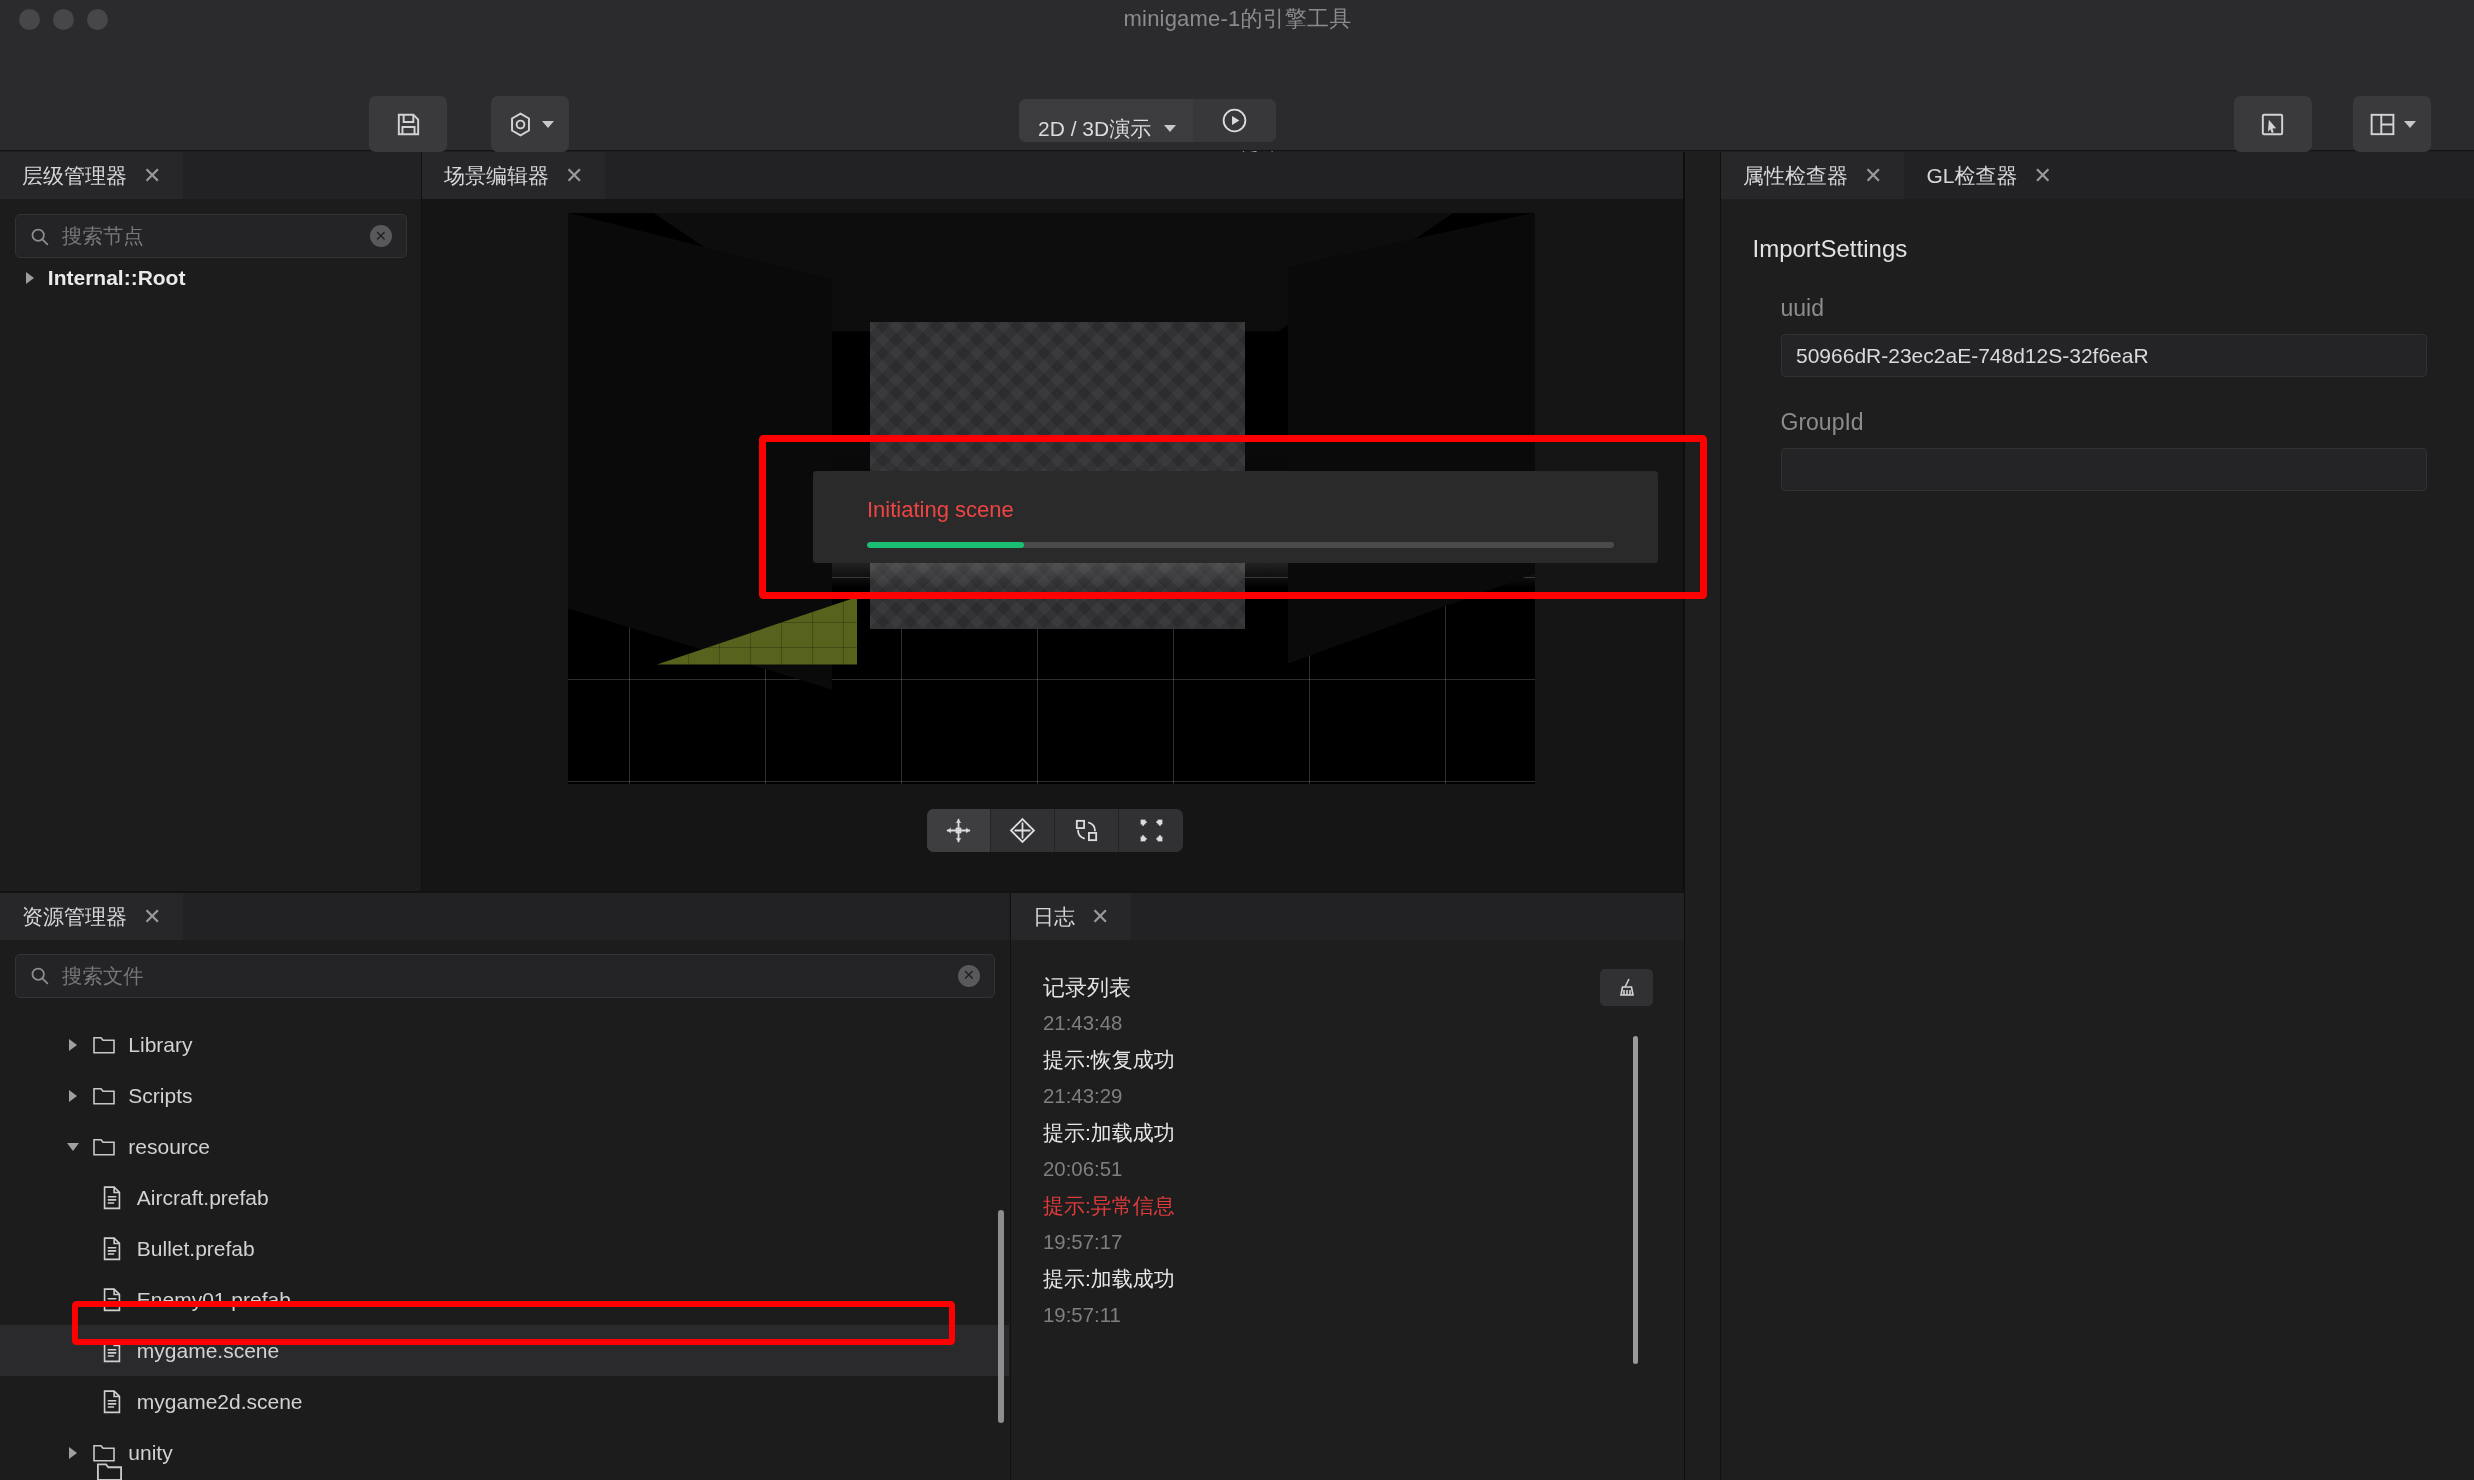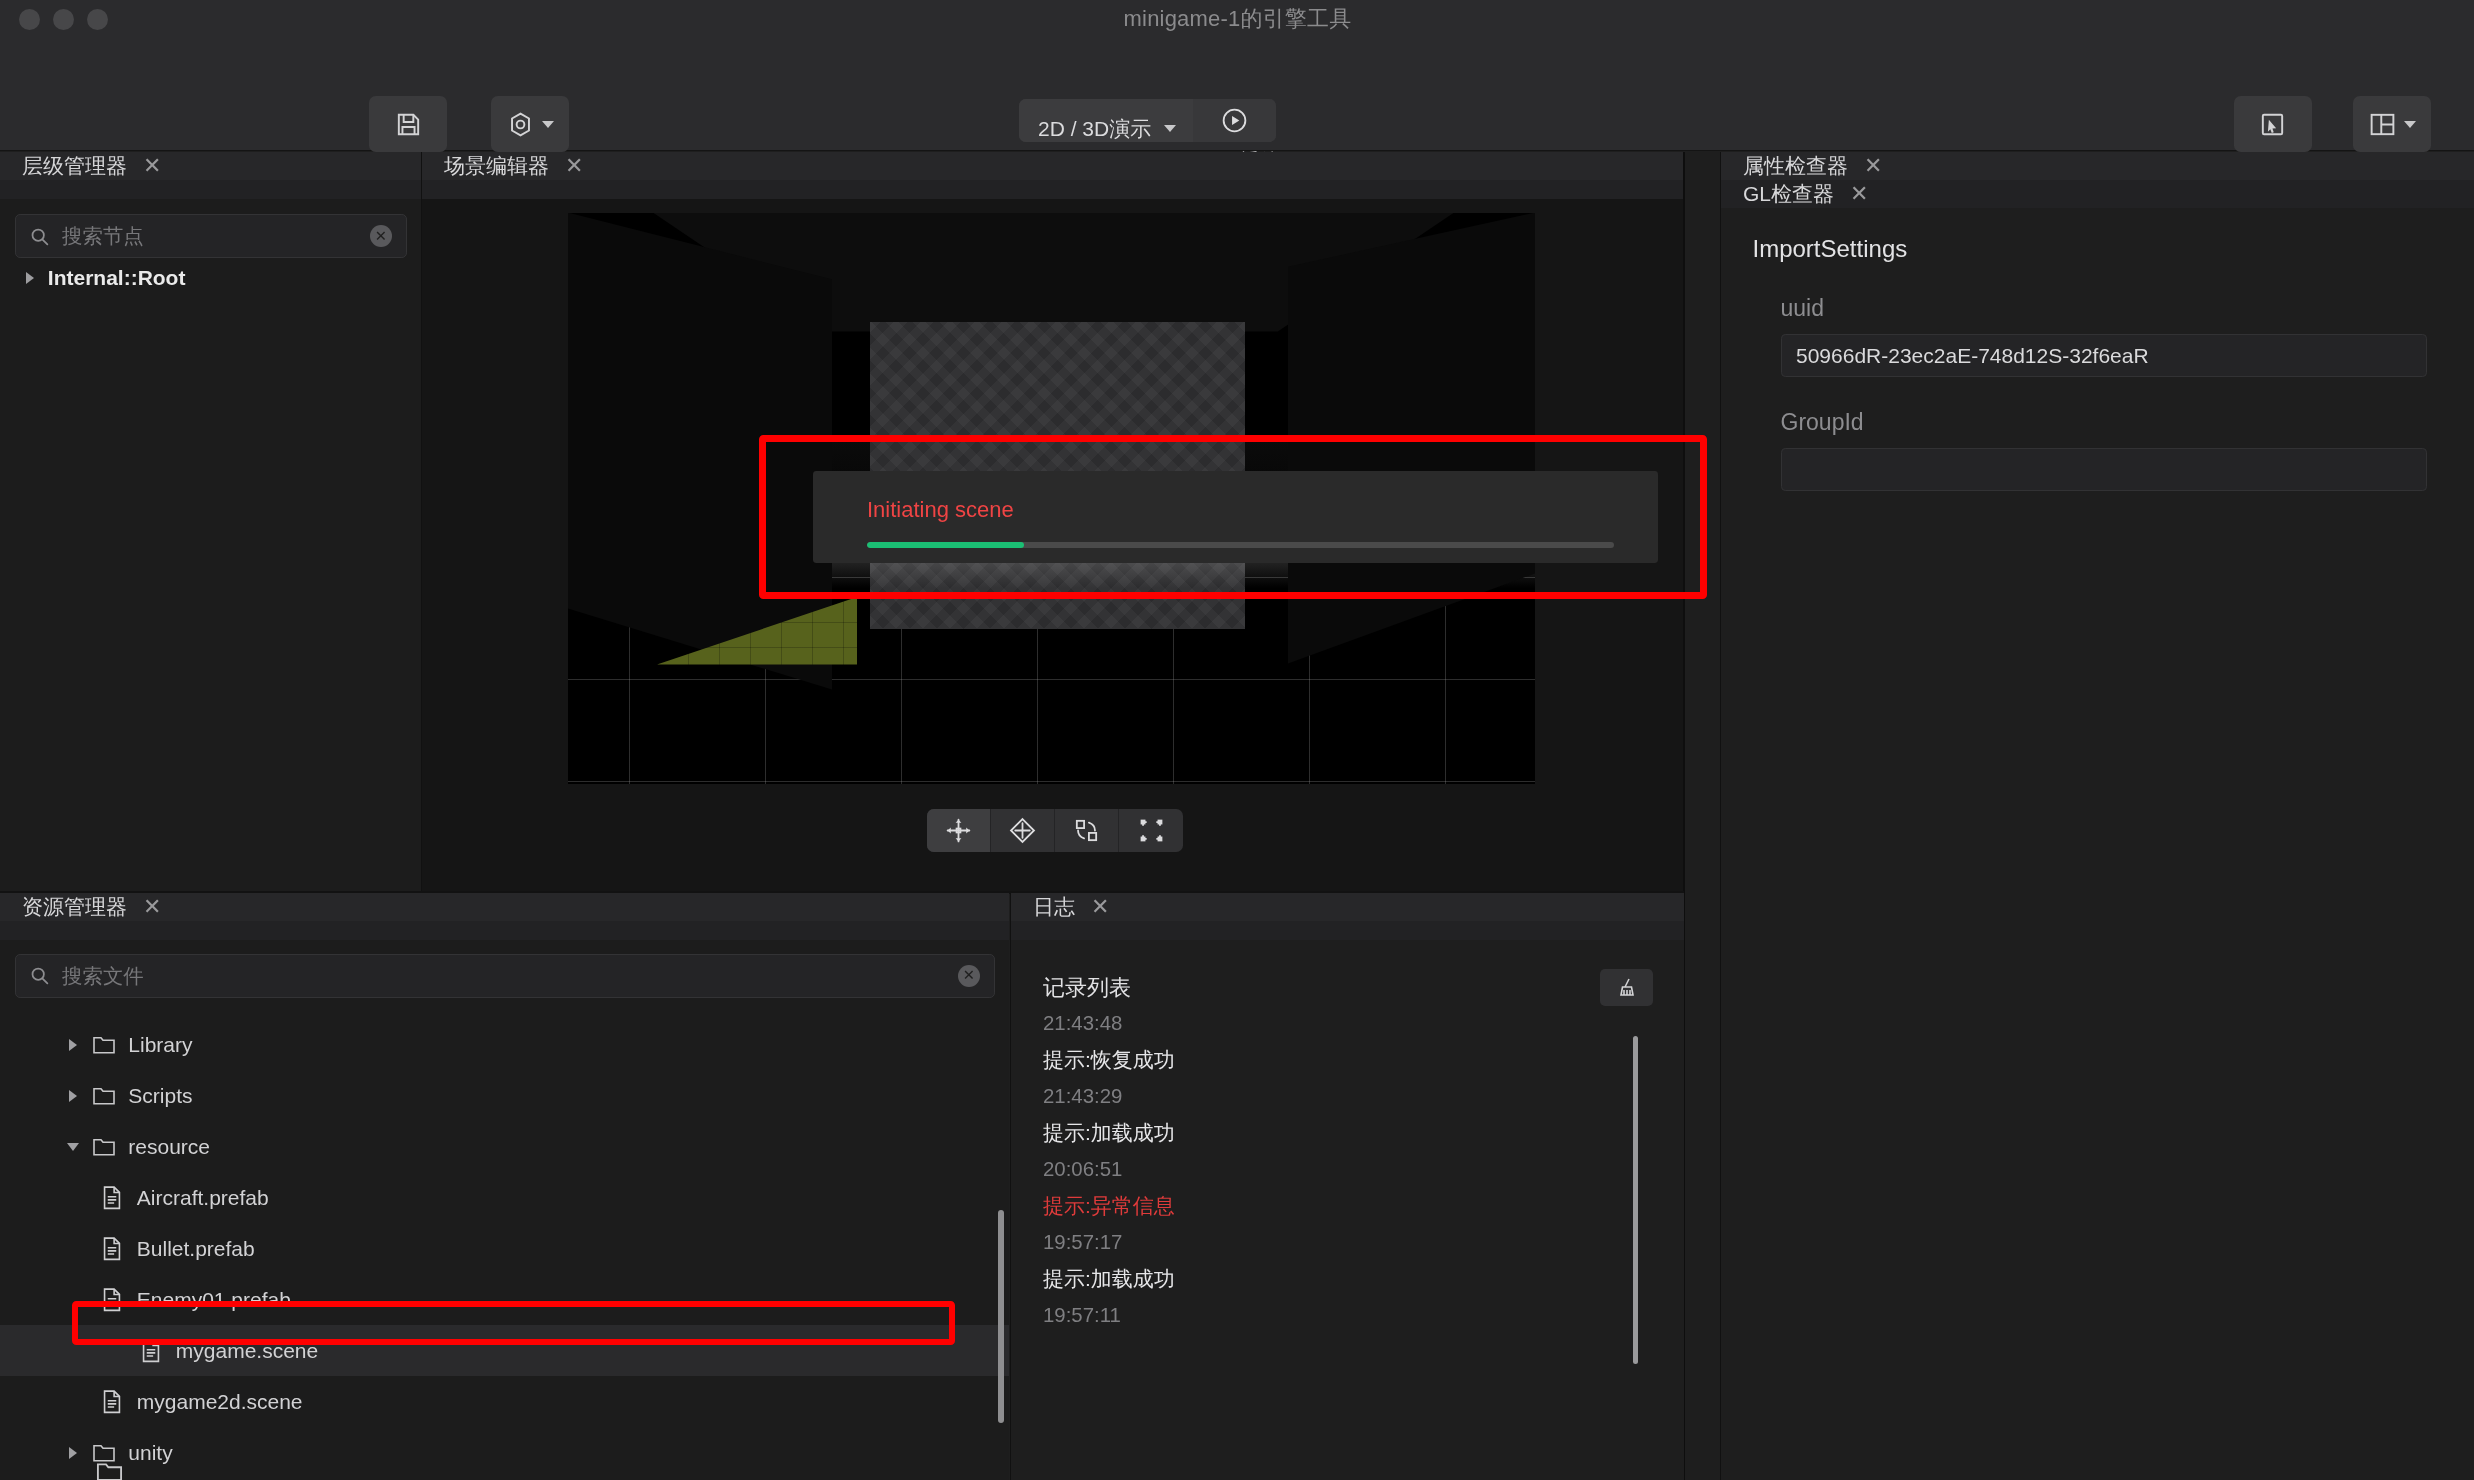--- a/index.html
+++ b/index.html
@@ -64,21 +64,21 @@
   .play-btn { width: 83px; display: flex; align-items: center; justify-content: center; background: #38383a; }
   .play-btn svg { width: 29px; height: 29px; }
   .play-label {
     position: absolute; left: 1019px; top: 109px; width: 260px;
     text-align: right; font-size: 19.6px; color: #b4b4b6;
   }
 
   .tb-right { position: absolute; right: 44px; top: 58px; display: flex; gap: 41px; }
 
   
-  .panel-tabbar { height: 47px; background: #1e1e1e; display: flex; align-items: stretch; flex-direction: column; }
+  .panel-tabbar { height: 47px; background: #1e1e1e; display: flex; align-items: stretch; }
   .ptab {
     display: flex; align-items: center; gap: 16px; padding: 0 22px;
     font-size: 21px; color: #d7d7d9; background: #272729; cursor: default;
   }
   .ptab .xmark { font-size: 22px; color: #9a9a9c; line-height: 1; }
   .tabfill { flex: 1; background: #222224; }
 
   .hier-panel {
     position: absolute; left: 0; top: 152px; width: 422px; height: 741px;
     background: #1c1c1c; border-right: 0.9px solid #111;
@@ -226,21 +226,21 @@
   .res-panel {
     position: absolute; left: 0; top: 893px; width: 1009px; height: 587px;
     background: #1c1c1c;
   }
   .res-search { padding: 13.6px 14.5px 0 14.5px; }
   .res-tree { position: absolute; left: 0; top: 126px; width: 1009px; bottom: 0; overflow: hidden; }
   .res-row {
     display: flex; align-items: center; height: 51px; font-size: 21px;
     color: #d2d2d4; cursor: default; position: relative;
   }
-  .res-row.sel { background: #2a2a2c; padding-left: 39px; }
+  .res-row.sel { background: #2a2a2c; }
   .res-ind { flex: 0 0 auto; }
   .res-arrow { width: 25.5px; flex: 0 0 25.5px; display: flex; align-items: center; justify-content: center; }
   .res-arrow i { width: 0; height: 0; border-top: 6px solid transparent; border-bottom: 6px solid transparent; border-left: 8.5px solid #a0a0a3; display:block; }
   .res-arrow.open i { border-left: 6px solid transparent; border-right: 6px solid transparent; border-top: 8.5px solid #a0a0a3; border-bottom: 0; }
   .res-icon { width: 36px; flex: 0 0 36px; display: flex; align-items: center; justify-content: center; }
   .res-icon svg { width: 24px; height: 25.5px; }
   .res-name { margin-left: 6.8px; }
   .res-scrollbar {
     position: absolute; left: 998px; top: 1210px; width: 6px; height: 213px;
     background: #8e8e90; border-radius: 3.4px; z-index: 12;

